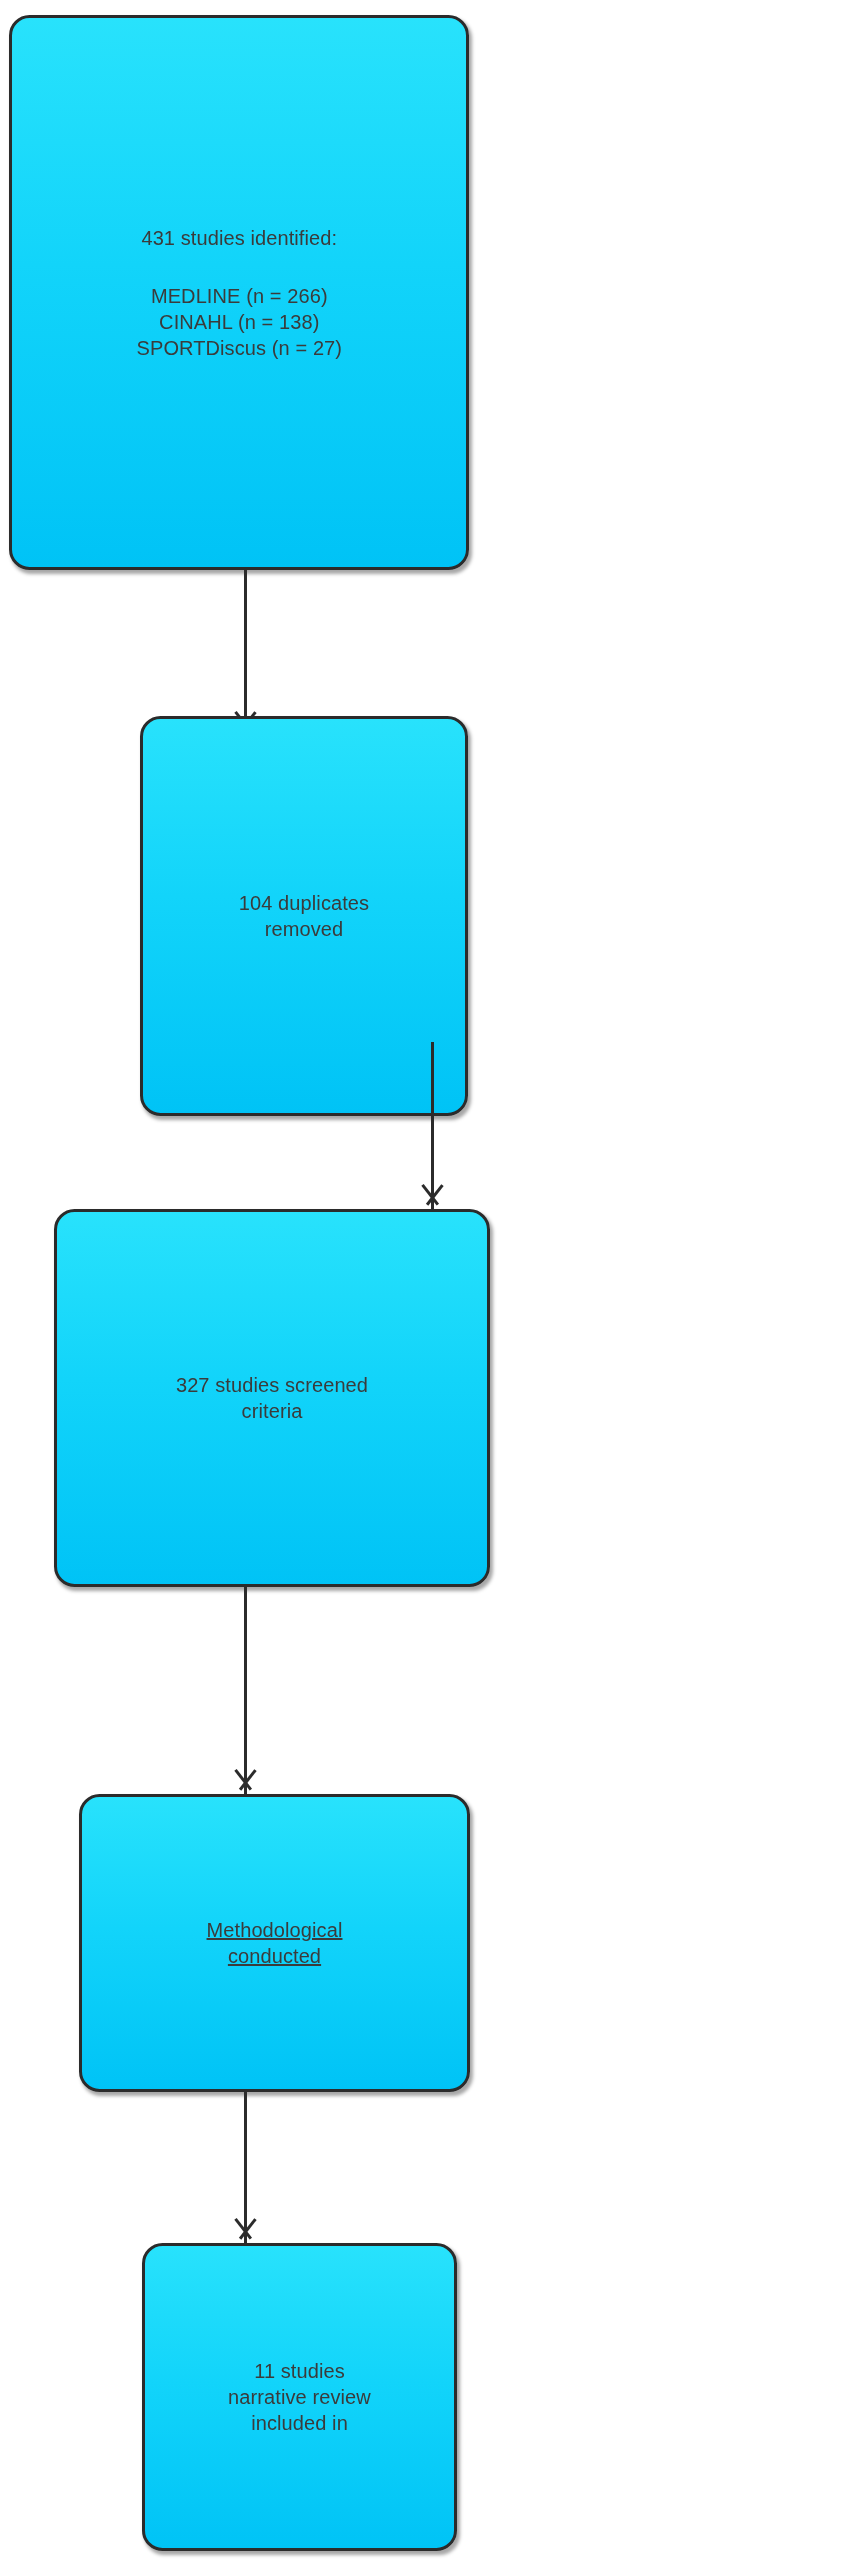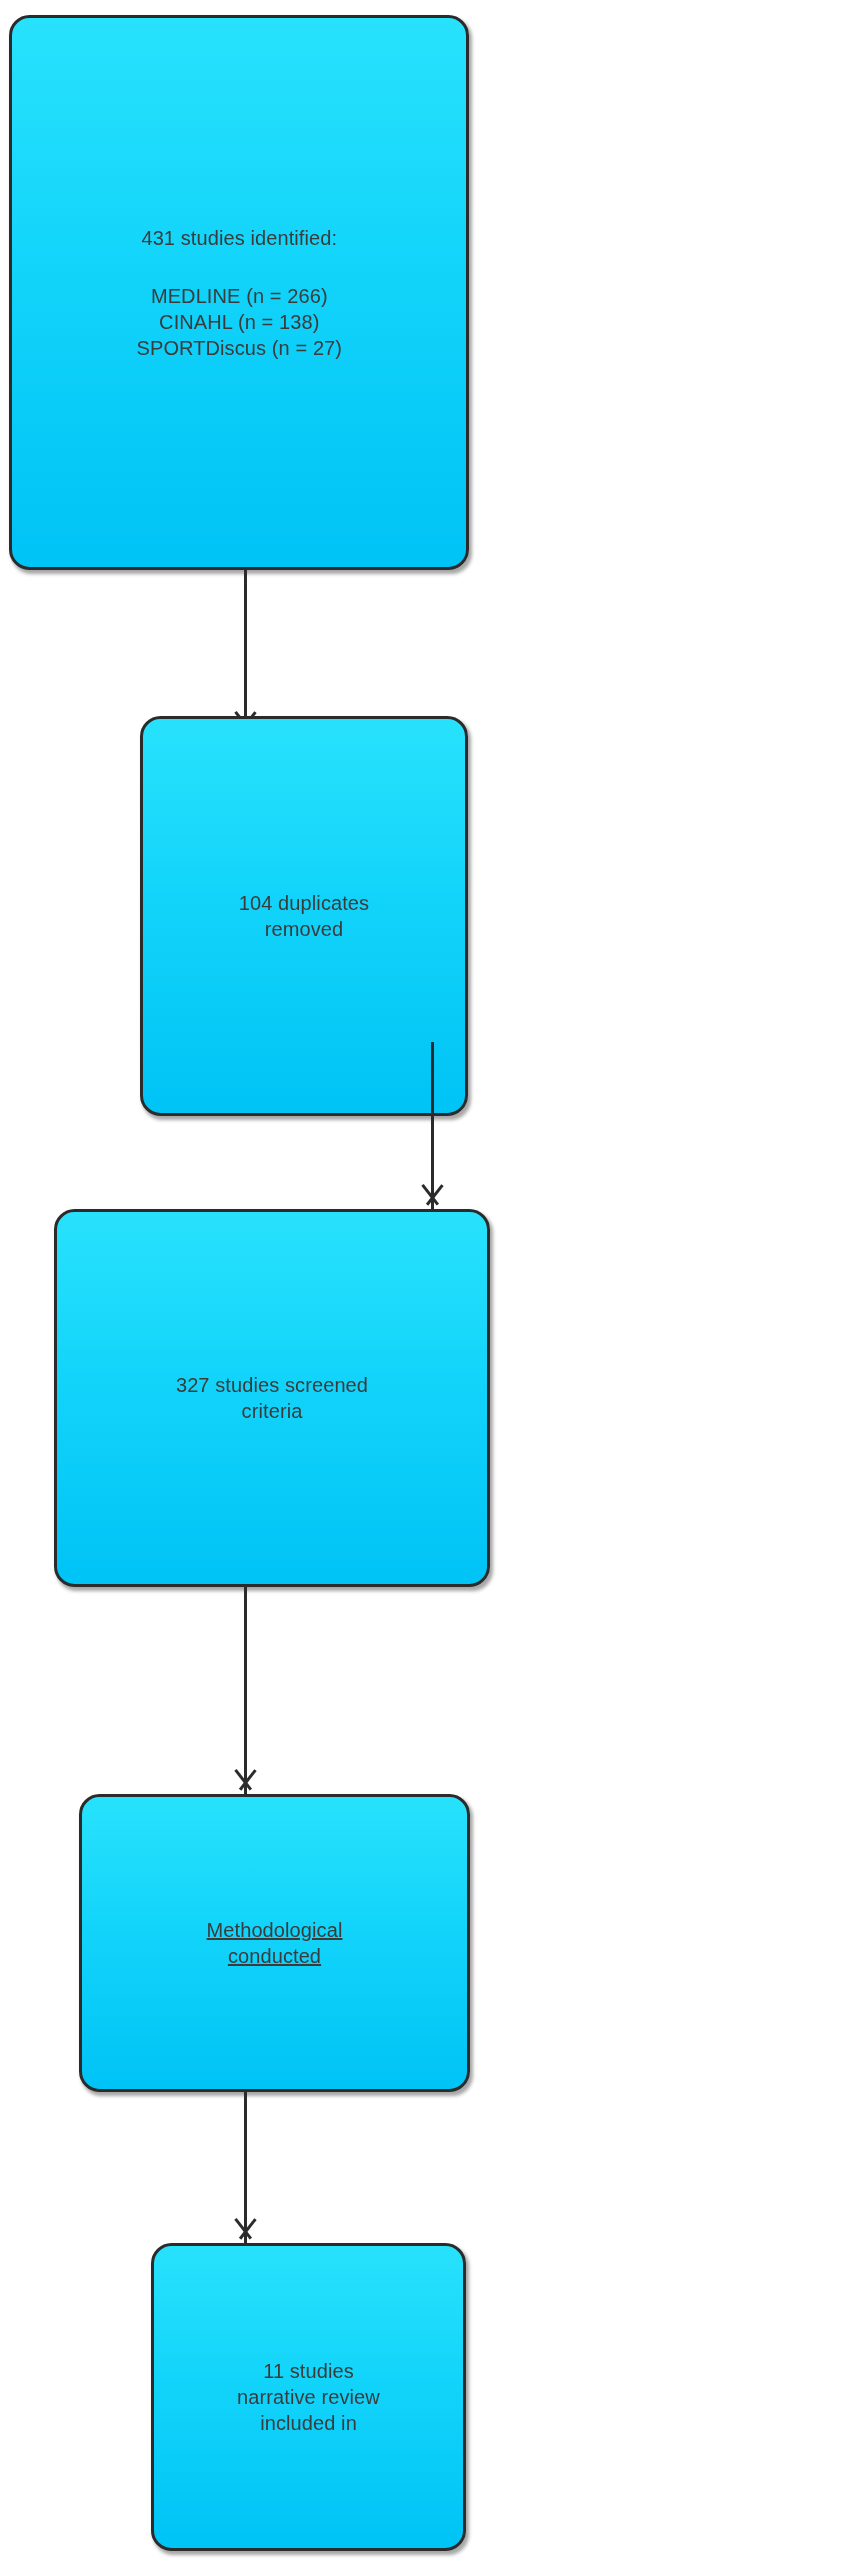--- a/index.html
+++ b/index.html
@@ -49,21 +49,21 @@
   }
   .node .ln.spacer {
     height: 32px;
   }
 
   
   #node-identified { left: 9.3px;  top: 15px;   width: 460px; height: 555px; }
   #node-duplicates { left: 140px; top: 716px;  width: 328px; height: 400px; }
   #node-screened   { left: 54px;  top: 1209px; width: 436px; height: 378px; }
   #node-quality    { left: 79px;  top: 1794px; width: 391px; height: 298px; text-decoration: underline; }
-  #node-included   { left: 151px; top: 2243px; width: 315px; height: 308px; }
+  #node-included   { left: 142px; top: 2243px; width: 315px; height: 308px; }
 
   
   .connector {
     position: absolute;
     width: 56px;
   }
   .connector .shaft {
     position: absolute;
     left: 27px;
     top: 0;

